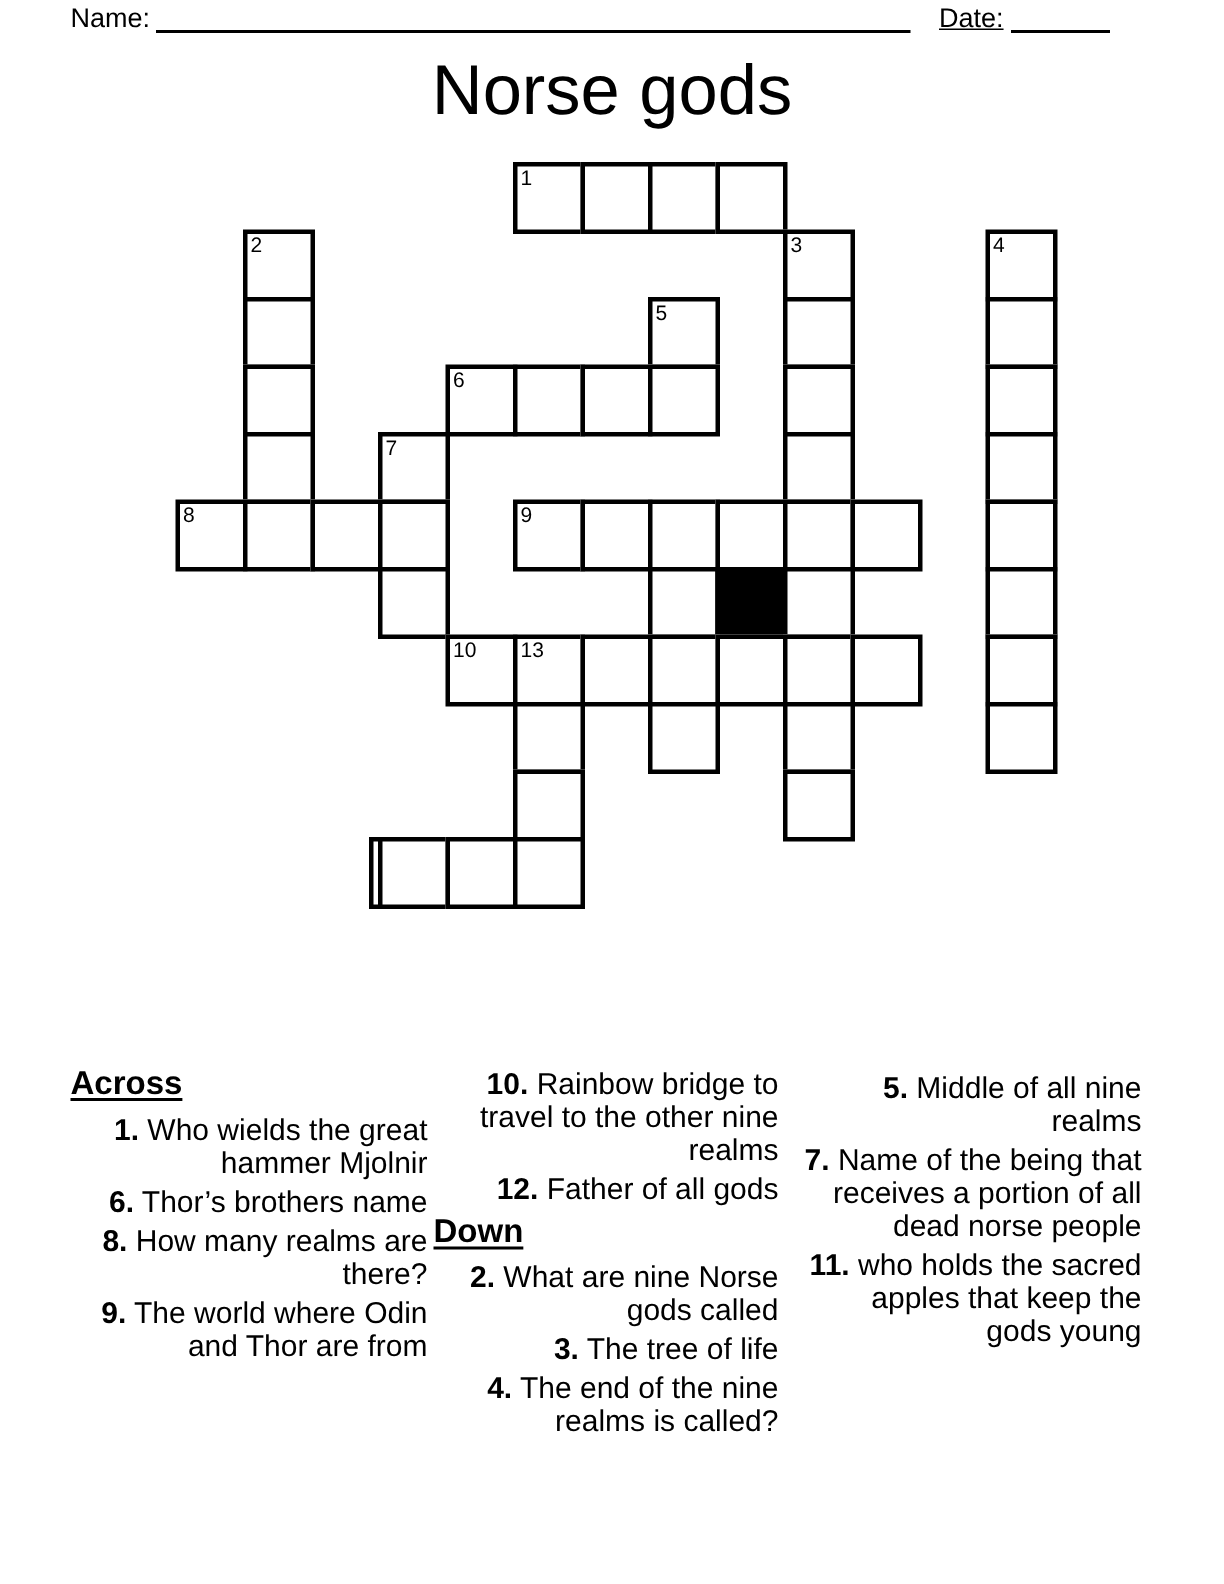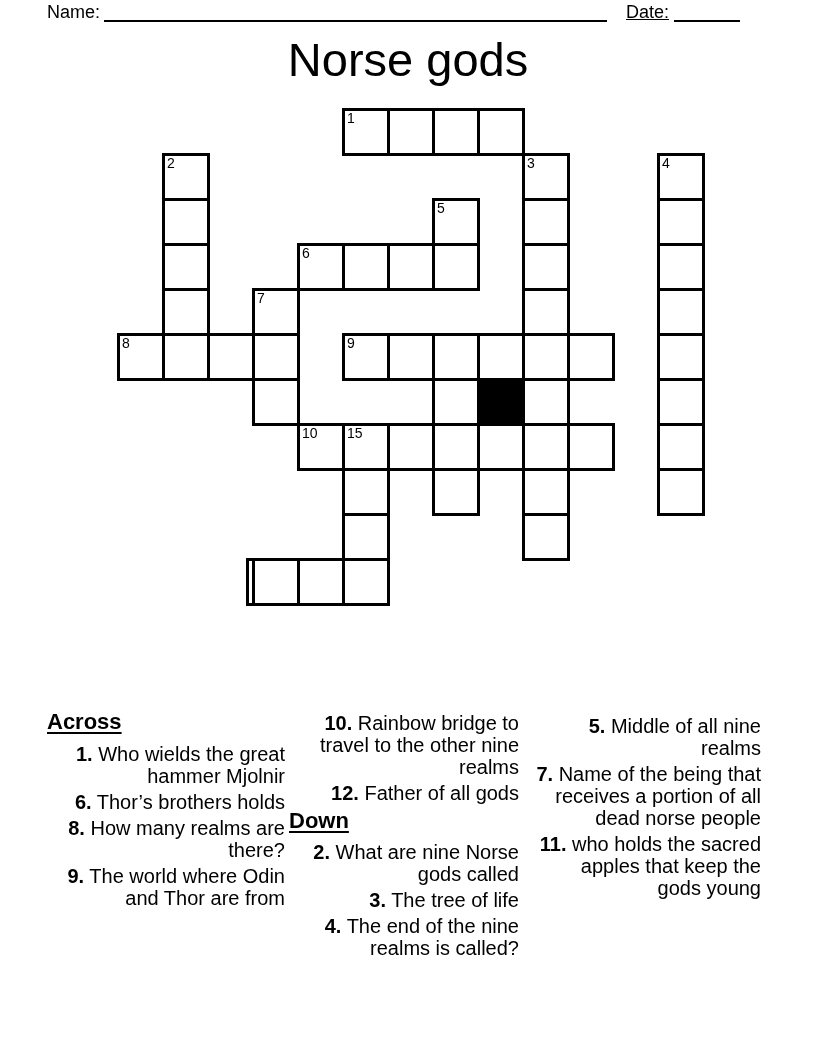--- a/index.html
+++ b/index.html
@@ -108,21 +108,21 @@
     <div class="cell" style="left: 540px; top: 225px;"></div>
     <div class="cell" style="left: 135px; top: 270px;"></div>
     <div class="cell" style="left: 315px; top: 270px;"></div>
     <div class="cell black" style="left: 360px; top: 270px;"></div>
     <div class="cell" style="left: 405px; top: 270px;"></div>
     <div class="cell" style="left: 540px; top: 270px;"></div>
     <div class="cell" style="left: 180px; top: 315px;">
       <span class="cnum">10</span>
     </div>
     <div class="cell" style="left: 225px; top: 315px;">
-      <span class="cnum">15</span>
+      <span class="cnum">13</span>
     </div>
     <div class="cell" style="left: 270px; top: 315px;"></div>
     <div class="cell" style="left: 315px; top: 315px;"></div>
     <div class="cell" style="left: 360px; top: 315px;"></div>
     <div class="cell" style="left: 405px; top: 315px;"></div>
     <div class="cell" style="left: 450px; top: 315px;"></div>
     <div class="cell" style="left: 540px; top: 315px;"></div>
     <div class="cell" style="left: 225px; top: 360px;"></div>
     <div class="cell" style="left: 315px; top: 360px;"></div>
     <div class="cell" style="left: 405px; top: 360px;"></div>
@@ -134,21 +134,21 @@
     </div>
     <div class="cell" style="left: 135px; top: 450px;"></div>
     <div class="cell" style="left: 180px; top: 450px;"></div>
     <div class="cell" style="left: 225px; top: 450px;"></div>
   </div>
 
 <div class="cluecol" id="col1">
   <h2 class="clues-heading" id="across-heading">Across</h2>
   <div id="across-a">
       <p class="clue"><b>1.</b><span> Who wields the great hammer Mjolnir</span></p>
-      <p class="clue"><b>6.</b><span> Thor’s brothers holds</span></p>
+      <p class="clue"><b>6.</b><span> Thor’s brothers name</span></p>
       <p class="clue"><b>8.</b><span> How many realms are there?</span></p>
       <p class="clue"><b>9.</b><span> The world where Odin and Thor are from</span></p>
     </div>
 </div>
 <div class="cluecol" id="col2">
   <div id="across-b">
       <p class="clue"><b>10.</b><span> Rainbow bridge to travel to the other nine realms</span></p>
       <p class="clue"><b>12.</b><span> Father of all gods</span></p>
     </div>
   <h2 class="clues-heading" id="down-heading">Down</h2>

